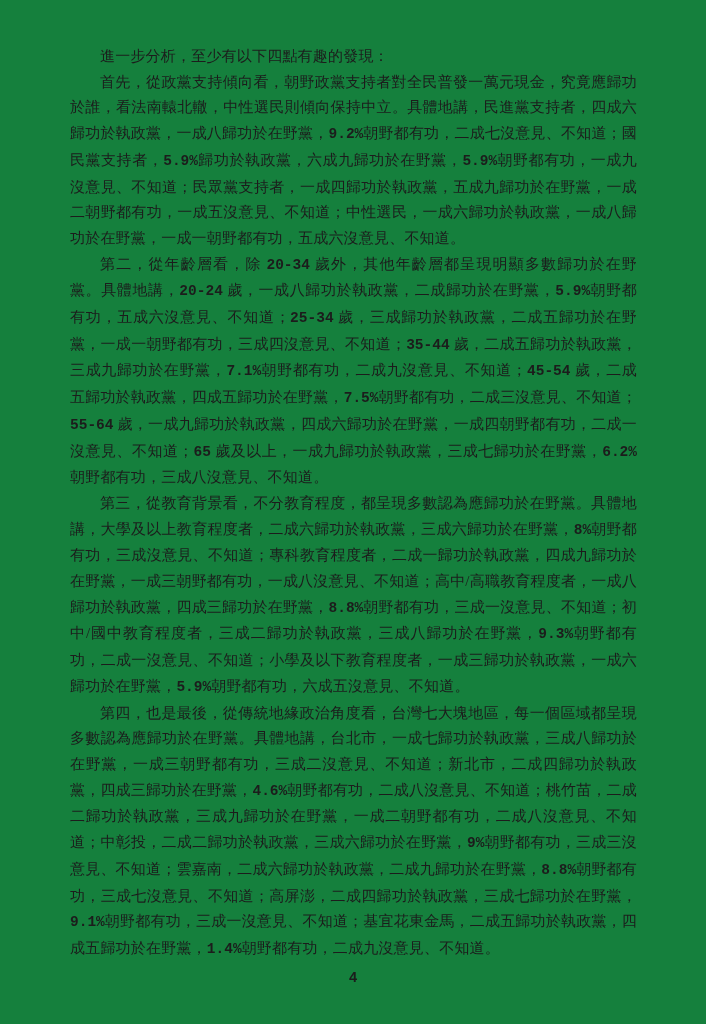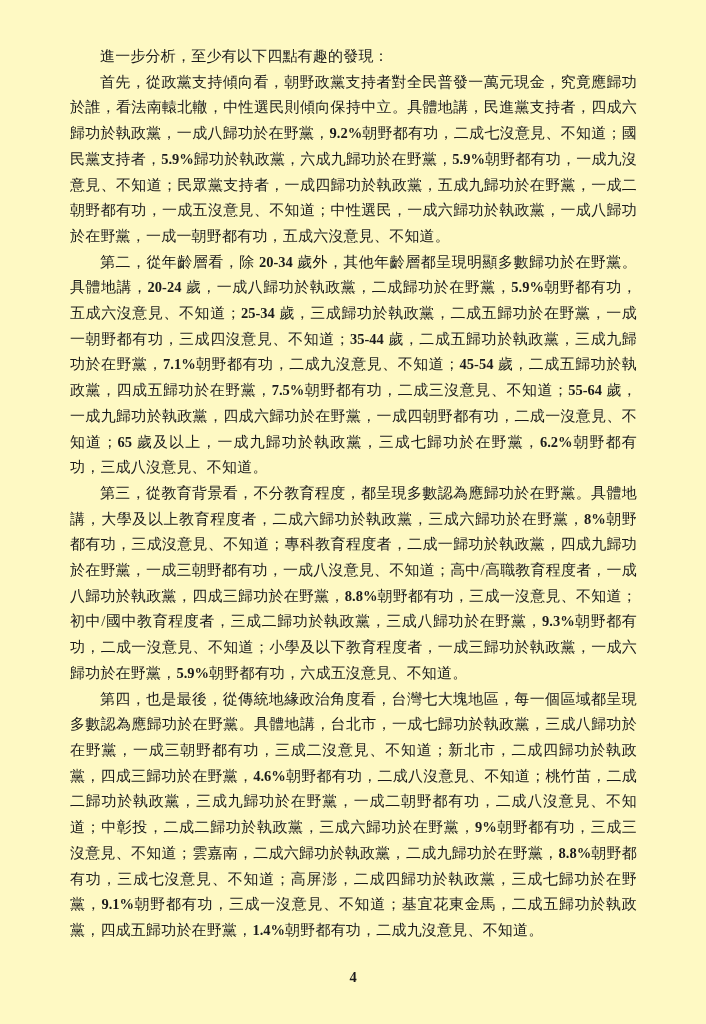--- a/index.html
+++ b/index.html
@@ -13,38 +13,38 @@
     overflow: hidden;
     position: relative;
     font-family: "Liberation Serif", "DejaVu Serif", serif;
     color: #1c1c1c;
   }
   .page {
     box-sizing: border-box;
     width: 706px;
     height: 1024px;
     padding: 44px 69px 0 70px;
-    background: #fef9c3;
+    background: #15803d;
   }
   .content p {
     margin: 0;
     font-size: 15px;
     line-height: 25.7px;
     text-align: justify;
     text-indent: 2em;
     letter-spacing: 0.2px;
     color: #1c1c1c;
   }
   
   .content p.gap-before {
   }
   
   .content .num,
   .page-footer .num {
-    font-family: Liberation Serif, serif;
+    font-family: Liberation Mono, monospace;
     font-weight: bold;
     font-size: 14.5px;
     letter-spacing: 0;
   }
   .page-footer {
     position: absolute;
     left: 0;
     right: 0;
     bottom: 38px;
     text-align: center;

